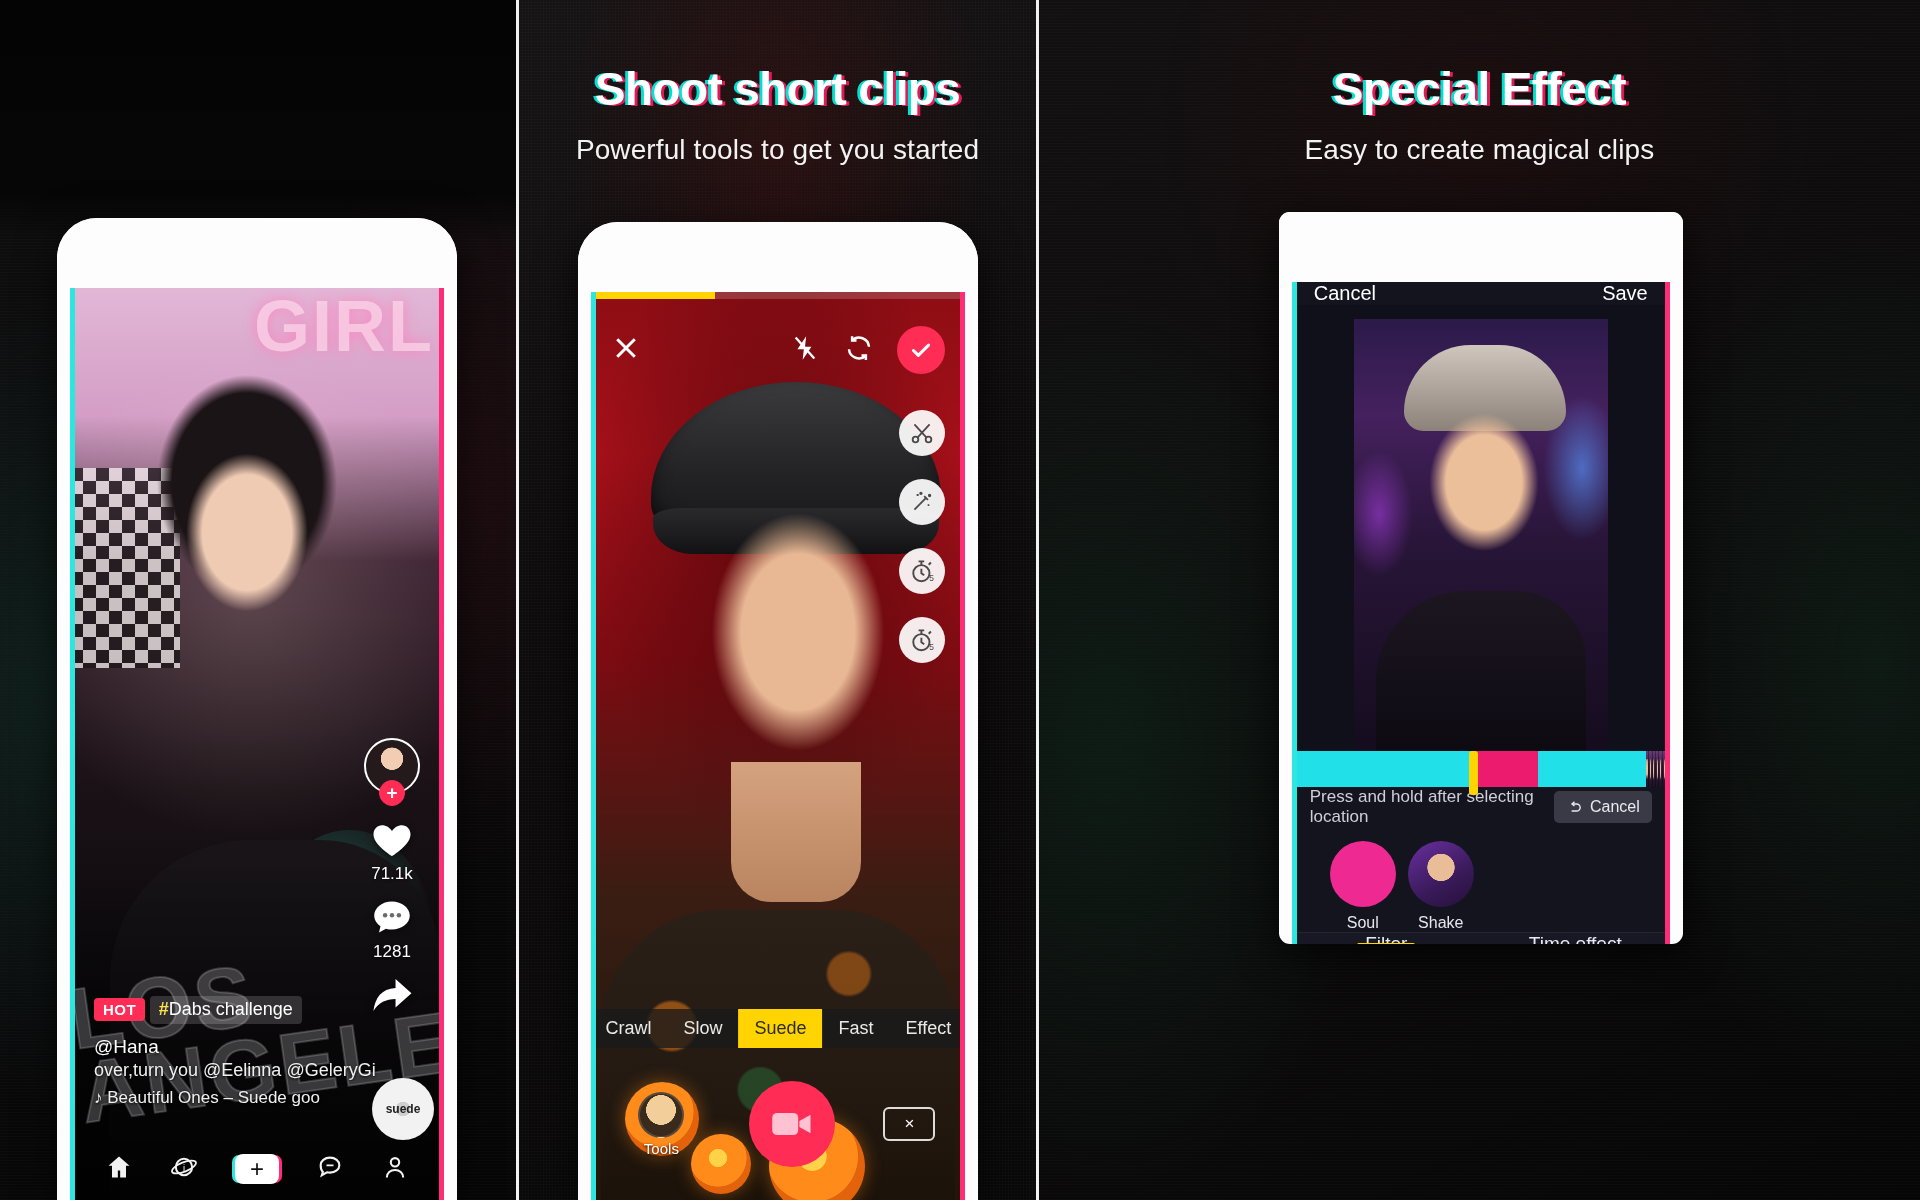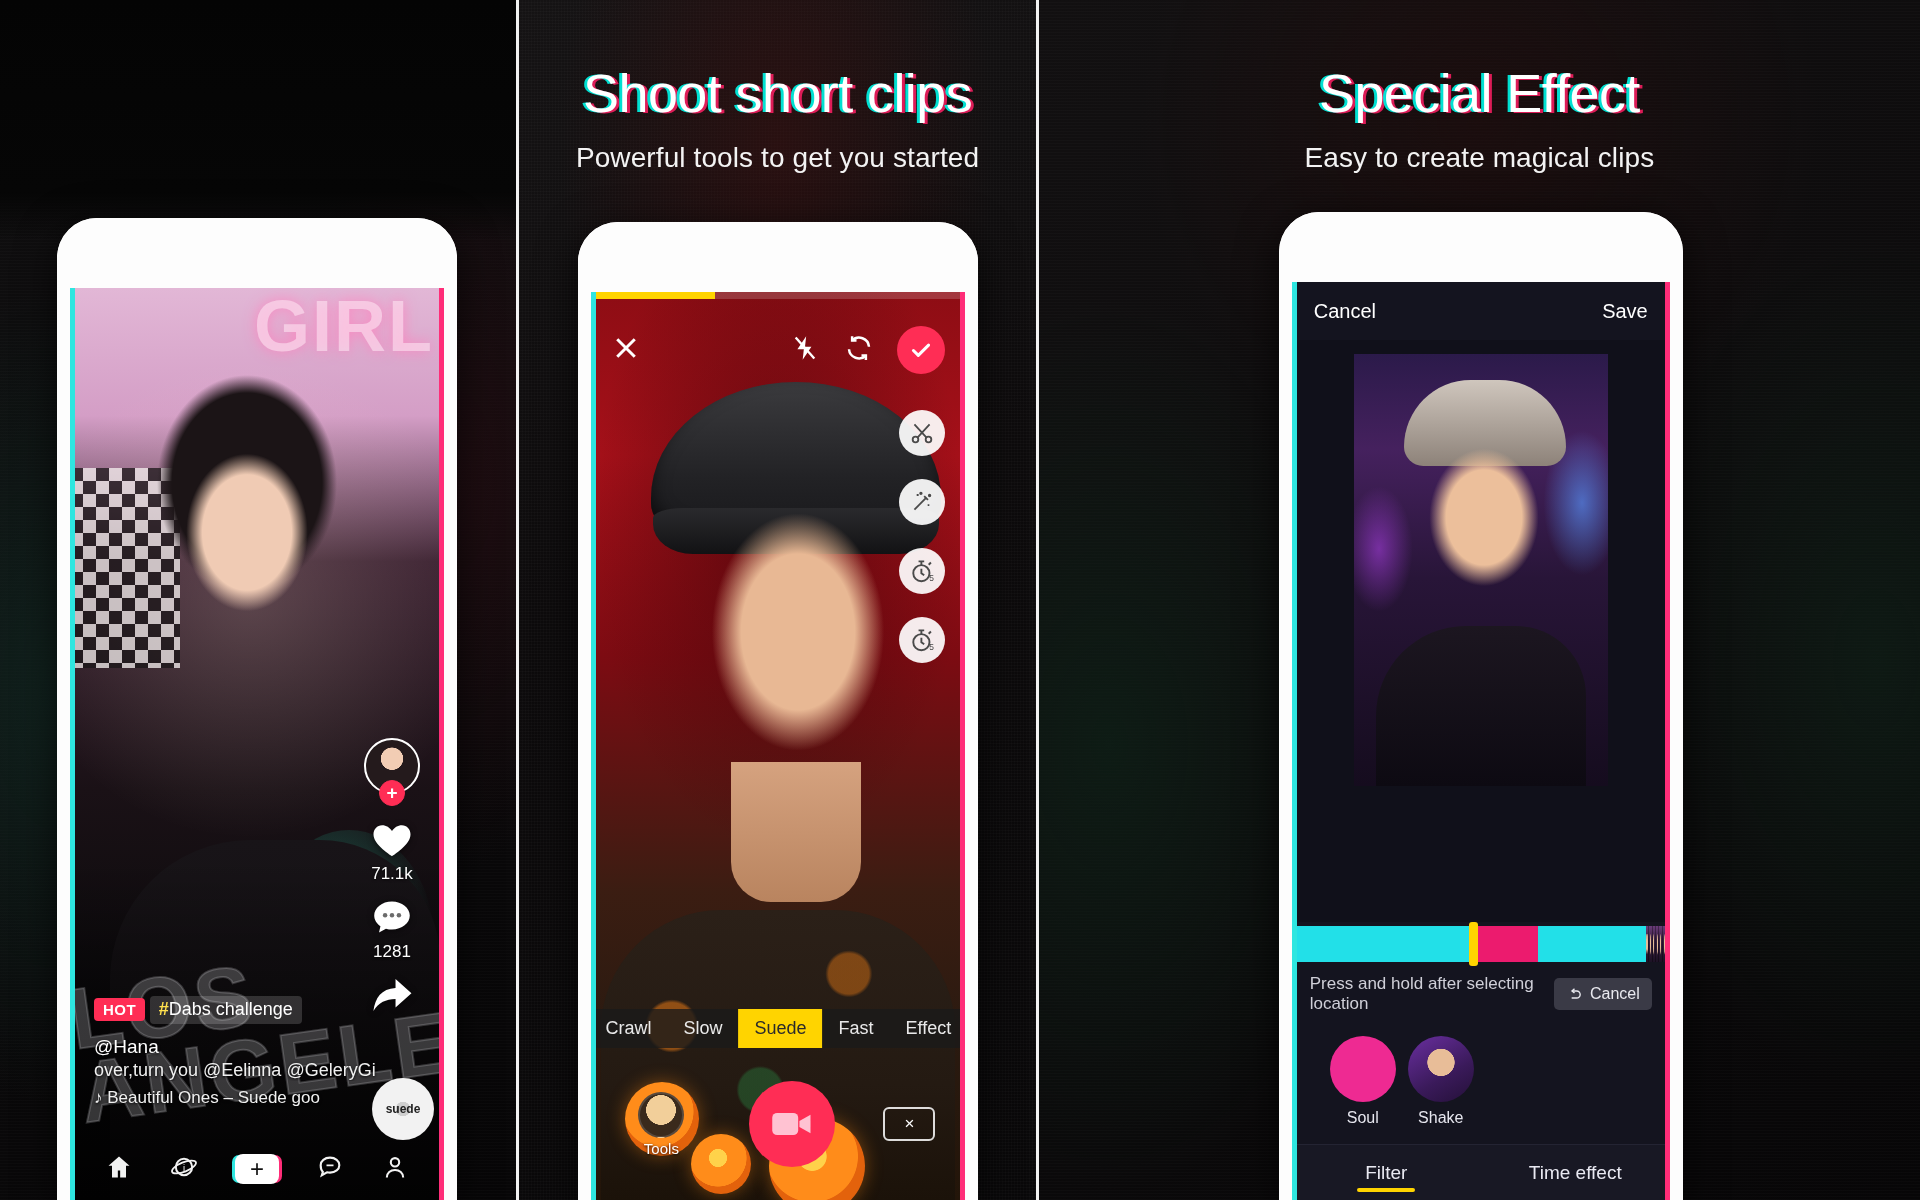--- a/index.html
+++ b/index.html
@@ -45,21 +45,21 @@
       radial-gradient(ellipse 55% 40% at 50% 10%, rgba(40,12,12,.45), rgba(0,0,0,0) 70%),
       radial-gradient(ellipse 50% 60% at 8% 62%, rgba(14,34,24,.7), rgba(0,0,0,0) 62%),
       radial-gradient(ellipse 45% 55% at 95% 55%, rgba(16,36,26,.6), rgba(0,0,0,0) 65%),
       repeating-linear-gradient(0deg, rgba(255,255,255,.015) 0 1px, rgba(0,0,0,0) 1px 3px),
       linear-gradient(150deg,#121011,#070607);
   }
 
   
   .heading { position:absolute; left:0; right:0; text-align:center; z-index: 6; }
   .title {
-    font-size: 54px; font-weight: 400; color:#ffffff;
+    font-size: 46px; font-weight: 700; color:#ffffff;
     letter-spacing: -0.6px;
     text-shadow: -3px 0 0 rgba(0,235,220,.95), 3px 1px 0 rgba(255,30,100,.85);
   }
   .subtitle { font-size: 28px; color:#f3f3f3; font-weight: 400; margin-top: 18px; letter-spacing:.1px;}
 
   
   .phone {
     position: absolute;
     background: #fdfdfd;
     border-radius: 40px 40px 0 0;
@@ -518,21 +518,21 @@
   <div class="divider"></div>
 
   <div class="panel p3">
     <div class="panel-bg"></div>
 
     <div class="heading" style="top:62px;">
       <div class="title">Special Effect</div>
       <div class="subtitle">Easy to create magical clips</div>
     </div>
 
-    <div class="phone" style="left:240px; top:212px; width:404px; height:988px;">
+    <div class="phone" style="left:240px; top:212px; width:404px; height:732px;border-radius:11px;">
       <div class="phone-notchbar"></div>
       <div class="screen">
         <div class="screen-edge-l"></div>
         <div class="screen-edge-r"></div>
 
         <div class="ed-root">
           <div class="ed-head">
             <div>Cancel</div>
             <div>Save</div>
           </div>

